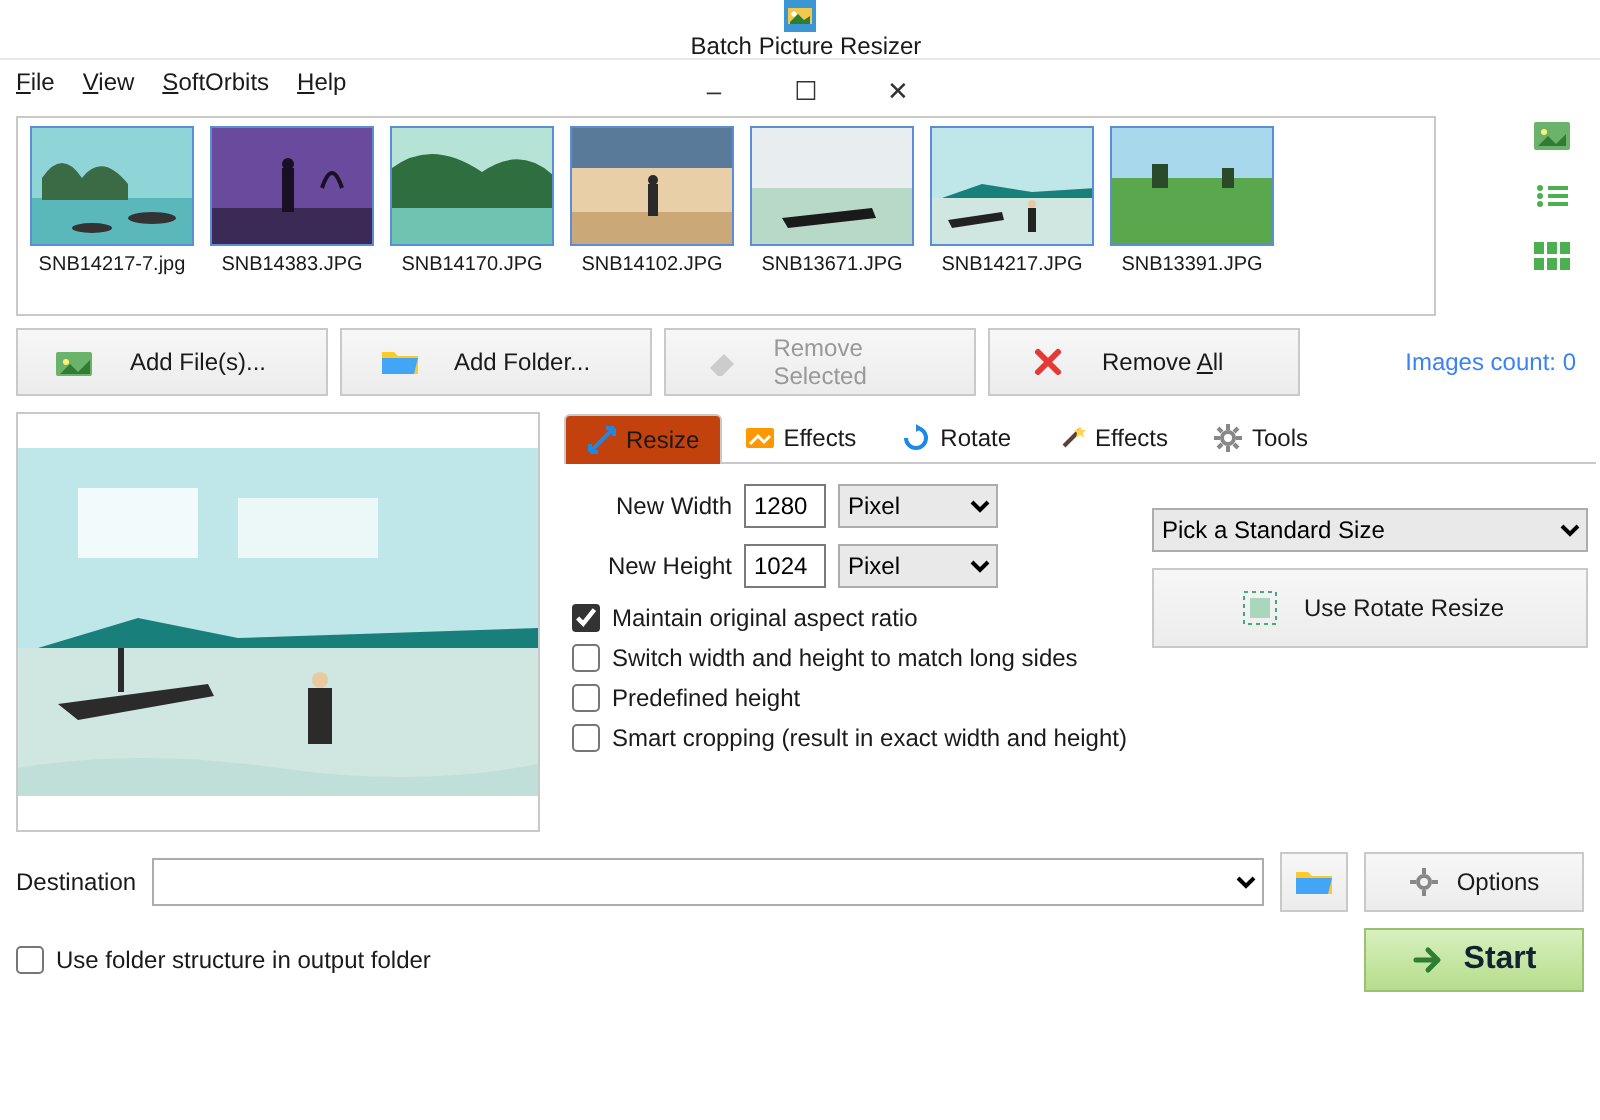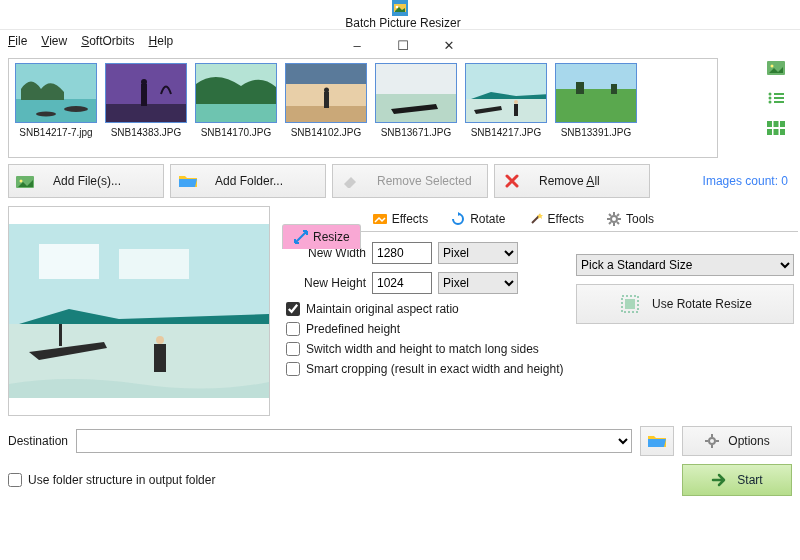--- a/index.html
+++ b/index.html
@@ -13,52 +13,52 @@
   .menubar span { cursor: default; }
   .menubar span u { text-decoration: underline; }
   .thumbrow { position: relative; margin: 6px 8px 0 8px; height: 100px; border: 1px solid #c9c9c9; background: #fff; padding: 4px; display: flex; gap: 4px; }
   .thumbcell { width: 86px; display: flex; flex-direction: column; align-items: center; }
   .thumbimg { width: 82px; height: 60px; border: 1px solid #5a8fd8; }
   .thumbcap { font-size: 10px; margin-top: 4px; text-align: center; max-width: 84px; white-space: nowrap; overflow: hidden; }
   .sideicons { position: absolute; right: -38px; top: 0; width: 34px; display: flex; flex-direction: column; gap: 10px; align-items: center; }
   .sideicon { width: 20px; height: 20px; display: flex; align-items: center; justify-content: center; }
   .toolbarrow { margin: 6px 8px 0 8px; display: flex; gap: 6px; align-items: center; }
   .btn { height: 34px; border: 1px solid #c9c9c9; background: linear-gradient(#f7f7f7,#ececec); display: flex; align-items: center; justify-content: center; gap: 10px; font-size: 12px; cursor: default; }
-  .btn.wide { width: 156px; justify-content: flex-start; padding: 0 0; }
+  .btn.wide { width: 156px; justify-content: flex-start; padding: 0 12px; }
   .btn.wide .i { width: 34px; display: flex; justify-content: center; }
   .btn.disabled { color: #999; }
   .counttxt { margin-left: auto; font-size: 12px; color: #3b82f6; padding-right: 4px; }
   .mainrow { margin: 8px 8px 0 8px; display: flex; gap: 12px; }
   .preview { width: 266px; height: 210px; border: 1px solid #c9c9c9; background: #fff; display: flex; align-items: center; justify-content: center; }
   .previmg { width: 260px; height: 174px; }
   .rightpane { flex: 1; }
   .tabs { display: flex; align-items: center; gap: 0; height: 26px; border-bottom: 1px solid #c9c9c9; }
   .tab { display: flex; align-items: center; gap: 4px; padding: 4px 10px; font-size: 12px; border: 1px solid transparent; border-bottom: none; }
-  .tab.active { border-color: #c9c9c9; border-top-left-radius: 3px; border-top-right-radius: 3px; background: #f9a8d4; position: relative; top: 18px; }
+  .tab.active { border-color: #c9c9c9; border-top-left-radius: 3px; border-top-right-radius: 3px; background: #c2410c; position: relative; top: 1px; }
   .tabicon { width: 16px; height: 16px; }
   .panelbody { padding: 10px 4px 0 4px; display: flex; gap: 10px; }
   .leftcol { width: 280px; }
   .rightcol { flex: 1; }
   .frow { display: flex; align-items: center; margin-bottom: 8px; gap: 6px; }
   .frow label { width: 80px; text-align: right; font-size: 12px; }
-  .txt { width: 60px; height: 22px; border: 1px solid #7a7a7a; font-size: 12px; padding: 0 4px; }
+  .txt { width: 41px; height: 22px; border: 1px solid #7a7a7a; font-size: 12px; padding: 0 4px; }
   .sel { height: 22px; border: 1px solid #adadad; font-size: 12px; background: #e9e9e9; width: 80px; }
   .sel-wide { width: 218px; }
   .chk { display: flex; align-items: center; gap: 6px; margin-bottom: 6px; font-size: 12px; }
   .chk input { width: 14px; height: 14px; accent-color: #333; }
   .bigbtn { width: 218px; height: 40px; border: 1px solid #c9c9c9; background: linear-gradient(#f7f7f7,#ececec); display: flex; align-items: center; justify-content: center; gap: 10px; font-size: 12px; margin-top: 8px; }
   .bigbtn .i { width: 24px; display:flex; justify-content:center; }
   .destrow { margin: 10px 8px 0 8px; display: flex; align-items: center; gap: 8px; }
   .destrow label { font-size: 12px; }
   .destsel { flex: 1; height: 24px; border: 1px solid #adadad; background: #fff; }
   .iconbtn { width: 34px; height: 30px; border: 1px solid #c9c9c9; background: linear-gradient(#f7f7f7,#ececec); display:flex; align-items:center; justify-content:center; }
   .optbtn { width: 110px; height: 30px; border: 1px solid #c9c9c9; background: linear-gradient(#f7f7f7,#ececec); display:flex; align-items:center; justify-content:center; gap:8px; }
   .footrow { margin: 8px 8px 0 8px; display: flex; align-items: center; }
   .footrow .chk { margin-bottom: 0; }
-  .startbtn { margin-left: auto; width: 110px; height: 32px; border: 1px solid #9ac072; background: linear-gradient(#d8f0be,#b6dd8c); display:flex; align-items:center; justify-content:center; gap:10px; font-size: 12px; font-weight: 400; color: #123; }
+  .startbtn { margin-left: auto; width: 110px; height: 32px; border: 1px solid #9ac072; background: linear-gradient(#d8f0be,#b6dd8c); display:flex; align-items:center; justify-content:center; gap:10px; font-size: 16px; font-weight: 700; color: #123; }
   svg { display: block; }
 </style>
 </head>
 <body>
 
 <div class="titlebar">
   <span class="appicon">
     <svg width="16" height="16">
         <rect width="16" height="16" fill="#3a97d4"></rect>
         <rect x="2" y="4" width="12" height="8" fill="#f3c94b"></rect>
@@ -305,25 +305,25 @@
           <label>New Height</label>
           <input class="txt" value="1024" style="">
           <select class="sel"><option>Pixel</option></select>
         </div>
         <div class="chk">
             <input type="checkbox" checked="" style="">
             <span>Maintain original aspect ratio</span>
           </div>
         <div class="chk">
             <input type="checkbox" style="">
-            <span>Predefined height</span>
+            <span>Switch width and height to match long sides</span>
           </div>
         <div class="chk">
             <input type="checkbox" style="">
-            <span>Switch width and height to match long sides</span>
+            <span>Predefined height</span>
           </div>
         <div class="chk">
             <input type="checkbox" style="">
             <span>Smart cropping (result in exact width and height)</span>
           </div>
       </div>
       <div class="rightcol">
         <div style="height:12px"></div>
         <select class="sel sel-wide"><option>Pick a Standard Size</option></select>
         <div class="bigbtn">

